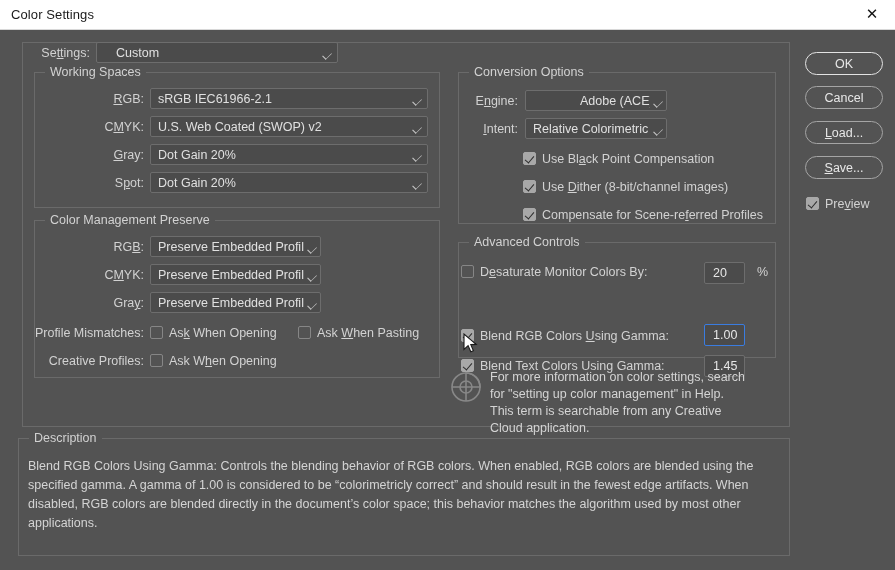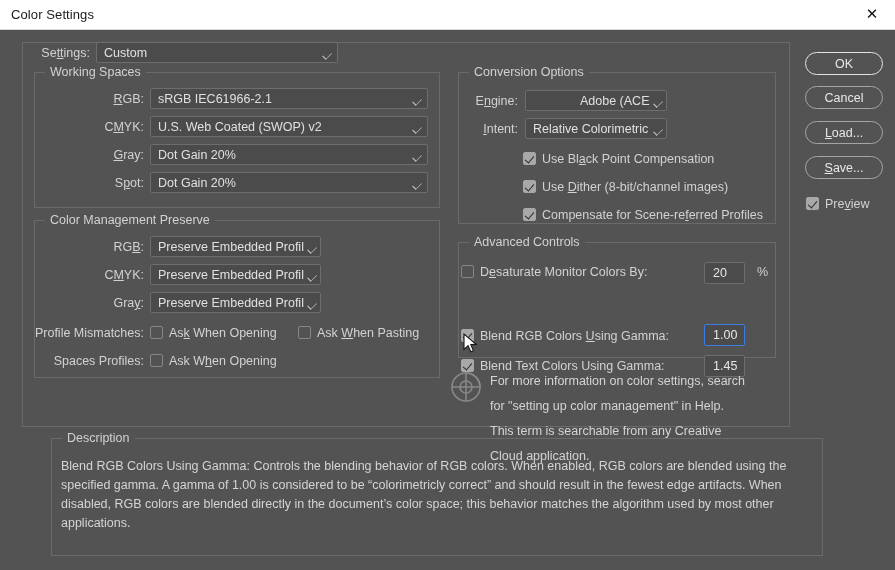--- a/index.html
+++ b/index.html
@@ -164,21 +164,21 @@
     left: 9px; top: 18px;
     width: 752px;
     font-size: 12.5px;
     line-height: 19px;
     color: #d4d4d4;
   }
 
   .help-text {
     position: absolute;
     font-size: 12.5px;
-    line-height: 25px;
+    line-height: 17px;
     color: #d4d4d4;
     width: 258px;
   }
 
   
   .cursor { position: absolute; pointer-events: none; }
 </style>
 </head>
 <body>
 
@@ -189,21 +189,21 @@
     <div class="close-btn">
       <span class="close-glyph">✕</span>
     </div>
   </div>
 
   <div class="body">
 
     <div class="group" style="left:22px; top:12px; width:768px; height:385px;"></div>
 
     <div class="lbl right" style="left:20px; top:16px; width:70px;">Se<u>tt</u>ings:</div>
-    <div class="combo" style="left:96px; top:12px; width:242px;">
+    <div class="combo" style="left:96px; top:12px; width:242px;padding-left:12px;">
       <span class="val">Custom</span>
       <span class="chev"></span>
     </div>
 
     <div class="group" style="left:34px; top:42px; width:406px; height:136px;">
       <span class="legend">Working Spaces</span>
     </div>
 
     <div class="lbl right" style="left:46px; top:62px; width:98px;"><u>R</u>GB:</div>
     <div class="combo" style="left:150px; top:58px; width:278px;">
@@ -250,21 +250,21 @@
       <span class="val">Preserve Embedded Profiles</span>
       <span class="chev"></span>
     </div>
 
     <div class="lbl right" style="left:20px; top:296px; width:124px;">Profile Mismatches:</div>
     <div class="cb" style="left:150px; top:296px;"></div>
     <div class="lbl" style="left:169px; top:296px;">As<u>k</u> When Opening</div>
     <div class="cb" style="left:298px; top:296px;"></div>
     <div class="lbl" style="left:317px; top:296px;">Ask <u>W</u>hen Pasting</div>
 
-    <div class="lbl right" style="left:20px; top:324px; width:124px;">Spaces Profiles:</div>
+    <div class="lbl right" style="left:20px; top:324px; width:124px;">Creative Profiles:</div>
     <div class="cb" style="left:150px; top:324px;"></div>
     <div class="lbl" style="left:169px; top:324px;">Ask W<u>h</u>en Opening</div>
 
     <div class="group" style="left:458px; top:42px; width:318px; height:152px;">
       <span class="legend">Conversion Options</span>
     </div>
 
     <div class="lbl right" style="left:450px; top:64px; width:68px;">E<u>n</u>gine:</div>
     <div class="combo tight" style="left:525px; top:60px; width:142px;padding-left:47px;">
       <span class="val">Adobe (ACE)</span>
@@ -305,21 +305,21 @@
 
     <svg class="cursor" style="left:449px; top:340px;" width="34" height="34" viewBox="0 0 34 34">
       <circle cx="17" cy="17" r="14" fill="none" stroke="#888888" stroke-width="1.6"></circle>
       <path d="M17 17 L17 3 A14 14 0 0 1 31 17 Z" fill="none" stroke="#888888" stroke-width="1.6"></path>
       <path d="M17 17 L3 17" stroke="#888888" stroke-width="1.6"></path>
       <path d="M17 17 L17 31" stroke="#888888" stroke-width="1.6"></path>
       <circle cx="17" cy="17" r="6" fill="none" stroke="#888888" stroke-width="1.6"></circle>
     </svg>
     <div class="help-text" style="left:490px; top:339px;">For more information on color settings, search for "setting up color management" in Help. This term is searchable from any Creative Cloud application.</div>
 
-    <div class="group" style="left:18px; top:408px; width:772px; height:118px;margin-left:33px;">
+    <div class="group" style="left:18px; top:408px; width:772px; height:118px;">
       <span class="legend">Description</span>
       <div class="desc-text">Blend RGB Colors Using Gamma:  Controls the blending behavior of RGB colors.  When enabled, RGB colors are blended using the specified gamma.  A gamma of 1.00 is considered to be “colorimetricly correct” and should result in the fewest edge artifacts.  When disabled, RGB colors are blended directly in the document’s color space; this behavior matches the algorithm used by most other applications.</div>
     </div>
 
     <div class="btn primary" style="left:805px; top:22px;">OK</div>
     <div class="btn" style="left:805px; top:56px;">Cancel</div>
     <div class="btn" style="left:805px; top:91px;">
         <span><u>L</u>oad...</span>
       </div>
     <div class="btn" style="left:805px; top:126px;">

